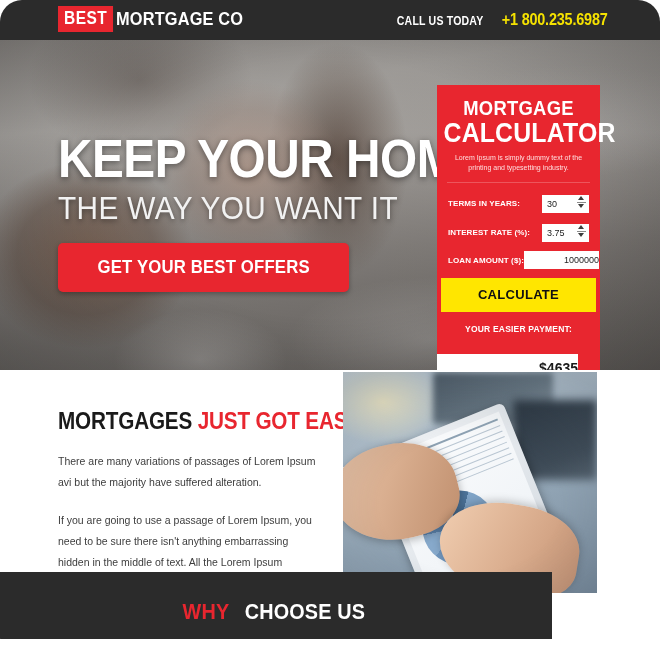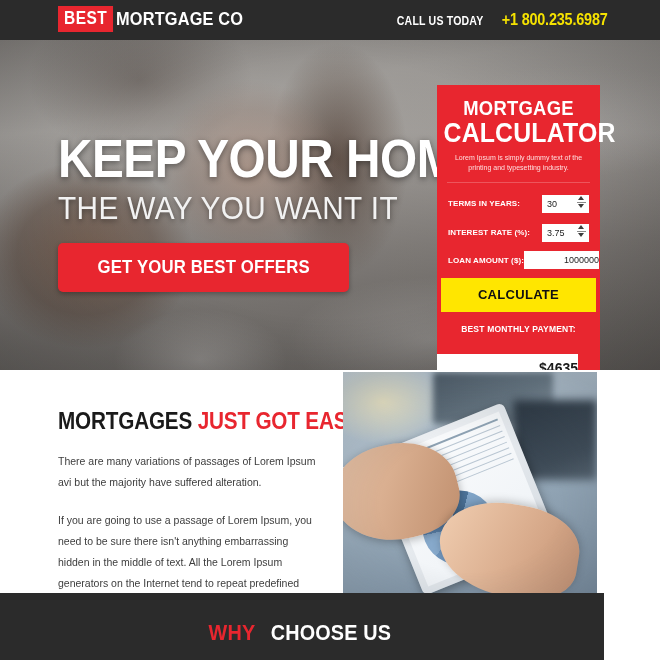--- a/index.html
+++ b/index.html
@@ -11,20 +11,21 @@
     height: 660px;
     font-family: "Liberation Sans", sans-serif;
     background: #ffffff;
     overflow: hidden;
   }
   .page {
     position: relative;
     width: 660px;
     height: 660px;
     overflow: hidden;
+    border-radius: 22px;
   }
 
   
   .topbar {
     position: absolute;
     top: 0; left: 0;
     width: 660px;
     height: 40px;
     background: #2b2b2b;
     z-index: 30;
@@ -454,22 +455,22 @@
   }
   .mi-blur {
     position: absolute; inset: 0;
     backdrop-filter: blur(0.4px);
     background: radial-gradient(ellipse 200px 150px at 50% 60%, rgba(255,255,255,0) 45%, rgba(60,70,80,0.20) 100%);
   }
 
   
   .footer {
     position: absolute;
-    top: 593px; left: 0;
-    width: 604px;
+    top: 572px; left: 0;
+    width: 552px;
     height: 67px;
     background: #2b2b2b;
   }
   .why {
     position: absolute;
     left: 0; right: 0;
     top: 27px;
     text-align: center;
     font-size: 22px;
     font-weight: bold;
@@ -543,21 +544,21 @@
         </div>
 
         <div class="calc-row">
           <div class="calc-label">LOAN AMOUNT ($):</div>
           <input class="calc-input wide" type="text" value="1000000" style="">
         </div>
 
       </div>
 
       <button class="calc-btn">CALCULATE</button>
-      <div class="pay-label">BEST MONTHLY PAYMENT:</div>
+      <div class="pay-label">YOUR EASIER PAYMENT:</div>
       <input class="pay-value" type="text" readonly="" value="$4635" style="">
     </div>
   </div>
 
   <div class="mid">
     <div class="mid-text">
       <div class="mid-head">
         <span class="dark">MORTGAGES</span>
         <span class="red">JUST GOT EASIER</span>
       </div>

